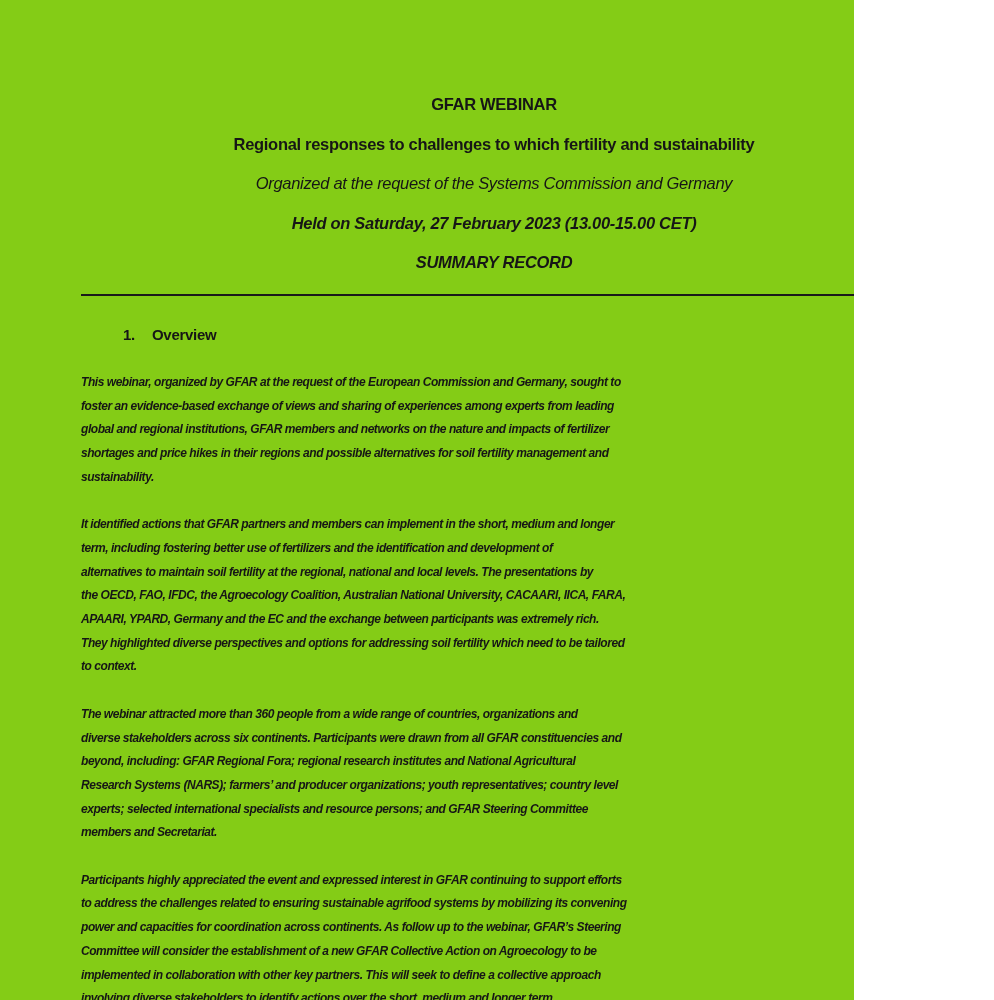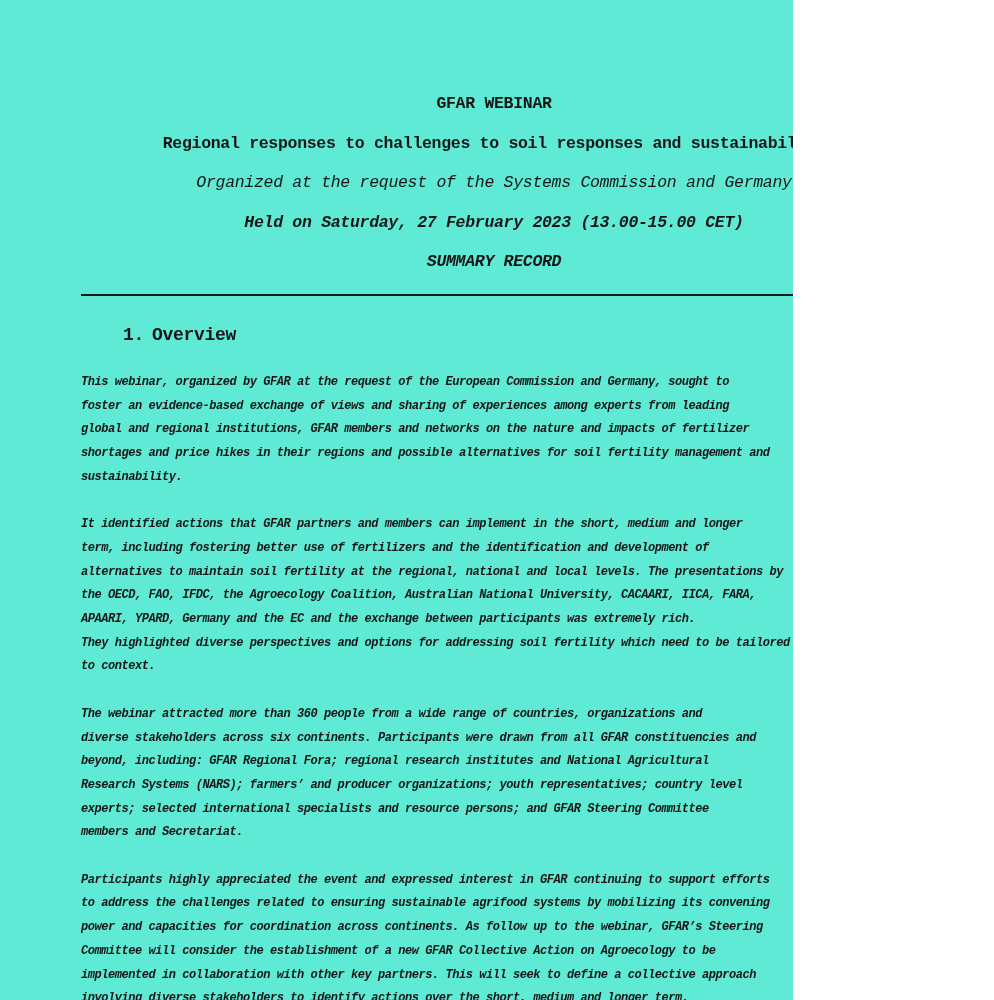--- a/index.html
+++ b/index.html
@@ -7,25 +7,24 @@
     padding: 0;
     background: #ffffff;
   }
   body {
     font-family: "Liberation Sans", sans-serif;
     color: #161616;
     -webkit-font-smoothing: antialiased;
   }
   .page {
     position: relative;
-    width: 793px;
+    width: 854px;
     height: 1000px;
-    background: #5eead4;
+    background: #84cc16;
     overflow: hidden;
-    font-family: Liberation Mono, monospace;
   }
   .content {
     position: absolute;
     left: 81px;
     top: 0;
     width: 826px;
   }
   
   .hdr {
     text-align: center;
@@ -59,21 +58,21 @@
   }
   .hdr-record {
     font-style: italic;
     font-weight: bold;
   }
   
   .section-heading {
     margin-top: 27px;
     padding-left: 42px;
     font-weight: bold;
-    font-size: 18px;
+    font-size: 15px;
     line-height: 24px;
     letter-spacing: -0.3px;
   }
   .section-num {
     display: inline-block;
     width: 29px;
   }
   
   .para {
     margin: 0;
@@ -90,21 +89,21 @@
   }
 </style>
 </head>
 <body>
 
 <div class="page">
   <div class="content">
 
     <div class="hdr hdr-title">GFAR WEBINAR</div>
 
-    <div class="hdr hdr-subtitle">Regional responses to challenges to soil responses and sustainability</div>
+    <div class="hdr hdr-subtitle">Regional responses to challenges to which fertility and sustainability</div>
 
     <div class="hdr hdr-organizer">Organized at the request of the Systems Commission and Germany</div>
 
     <div class="hdr hdr-date">Held on Saturday, 27 February 2023 (13.00-15.00 CET)</div>
 
     <div class="record-wrap">
       <div class="hdr hdr-record">SUMMARY RECORD</div>
     </div>
 
     <div class="section-heading">

